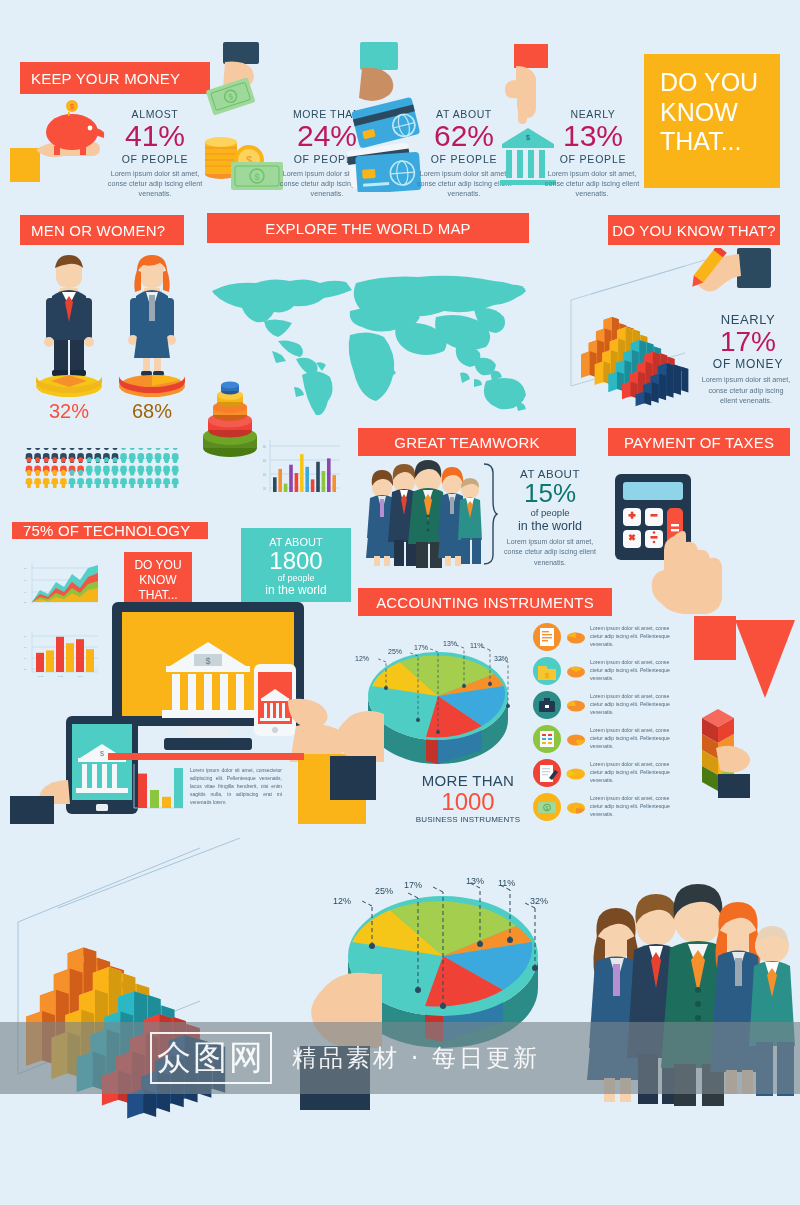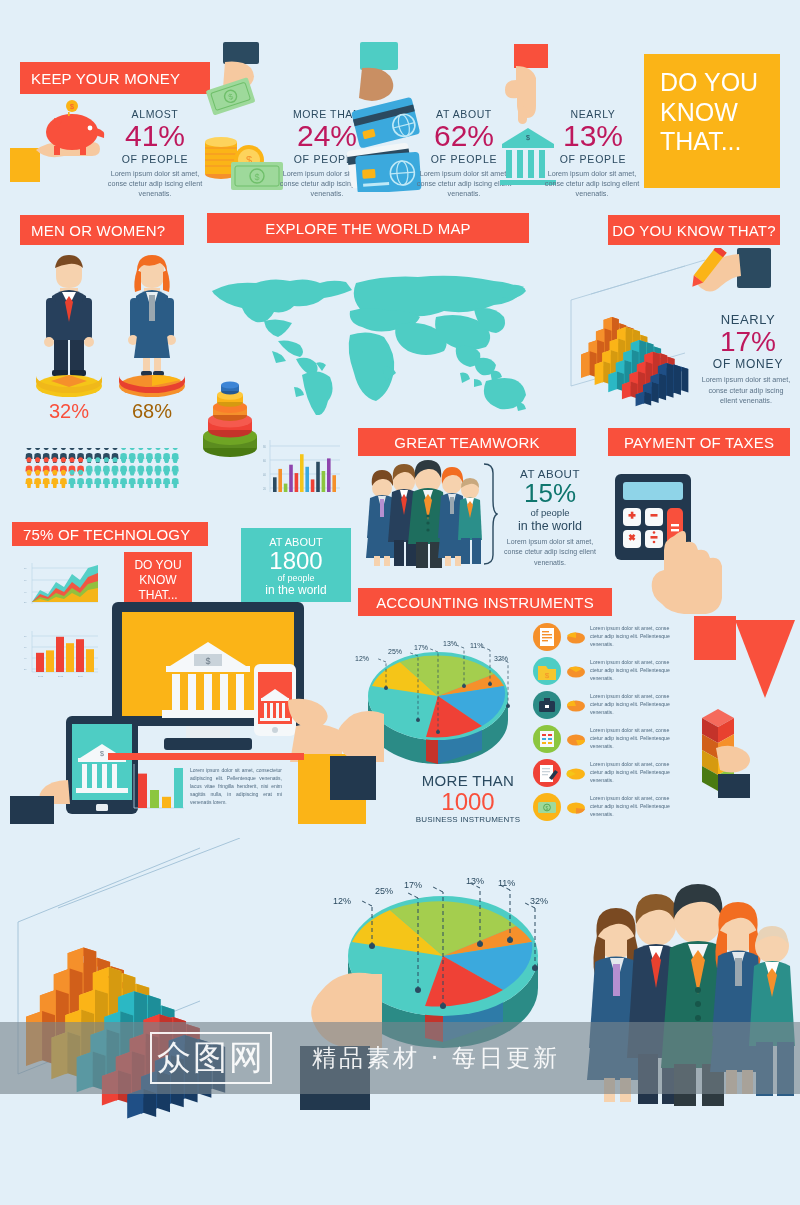--- a/index.html
+++ b/index.html
@@ -44,21 +44,21 @@
 
   
   .bubble { color: #fff; text-align: center; }
   .bubble.red  { background: #f9503c; }
   .bubble.teal { background: #4ecdc4; }
   .bub-tail { width: 0; height: 0; }
 
   
   .wm-band {
     background: rgba(120,132,140,.62);
-    display: flex; align-items: center; gap: 20px;
+    display: flex; align-items: center;
   }
   .wm-logo {
     color: rgba(255,255,255,.92); font-size: 34px; letter-spacing: 2px;
     font-family: "DejaVu Sans", sans-serif;
   }
   .wm-box { border: 2px solid rgba(255,255,255,.9); padding: 1px 5px; }
   .wm-sub { color: rgba(255,255,255,.9); font-size: 24px; letter-spacing: 3px;
             font-family: "DejaVu Sans", sans-serif; }
   .wm-code { color: rgba(255,255,255,.95); font-size: 13px; letter-spacing: 1px;
              font-family: "DejaVu Sans", sans-serif; }
@@ -611,21 +611,21 @@
       <rect x="58" y="52" width="8" height="2.4"></rect>
         <rect x="58" y="57" width="8" height="2.4"></rect>
     </g>
   </svg>
 
   <svg class="abs" style="left:648px;top:530px;" width="88" height="130" viewBox="0 0 88 130">
     <path d="M26 6 q-10 4 -10 14 v20 q-10 2 -12 12 q-2 14 10 22 q6 8 22 10 h22 q14 -2 16 -16 v-32 q-2 -10 -12 -8 q-2 -10 -12 -8 q-2 -10 -12 -8 v-6 q0 -10 -12 0z" fill="#f6c9a0"></path>
     <rect x="46" y="86" width="42" height="44" fill="#f9503c"></rect>
   </svg>
 
-  <div class="abs banner left" style="left:12px;top:522px;width:196px;height:24px;">
+  <div class="abs banner left" style="left:12px;top:522px;width:196px;height:17px;">
     <span>75% OF TECHNOLOGY</span>
   </div>
 
   <svg class="abs" style="left:22px;top:560px;" width="78" height="48" viewBox="0 0 78 48">
     <g stroke="#b9d4e6" stroke-width=".6">
       <line x1="10" y1="8" x2="76" y2="8"></line>
         <line x1="10" y1="20" x2="76" y2="20"></line>
       <line x1="10" y1="32" x2="76" y2="32"></line>
         <line x1="10" y1="42" x2="76" y2="42"></line>
       <line x1="10" y1="3" x2="10" y2="44"></line>

